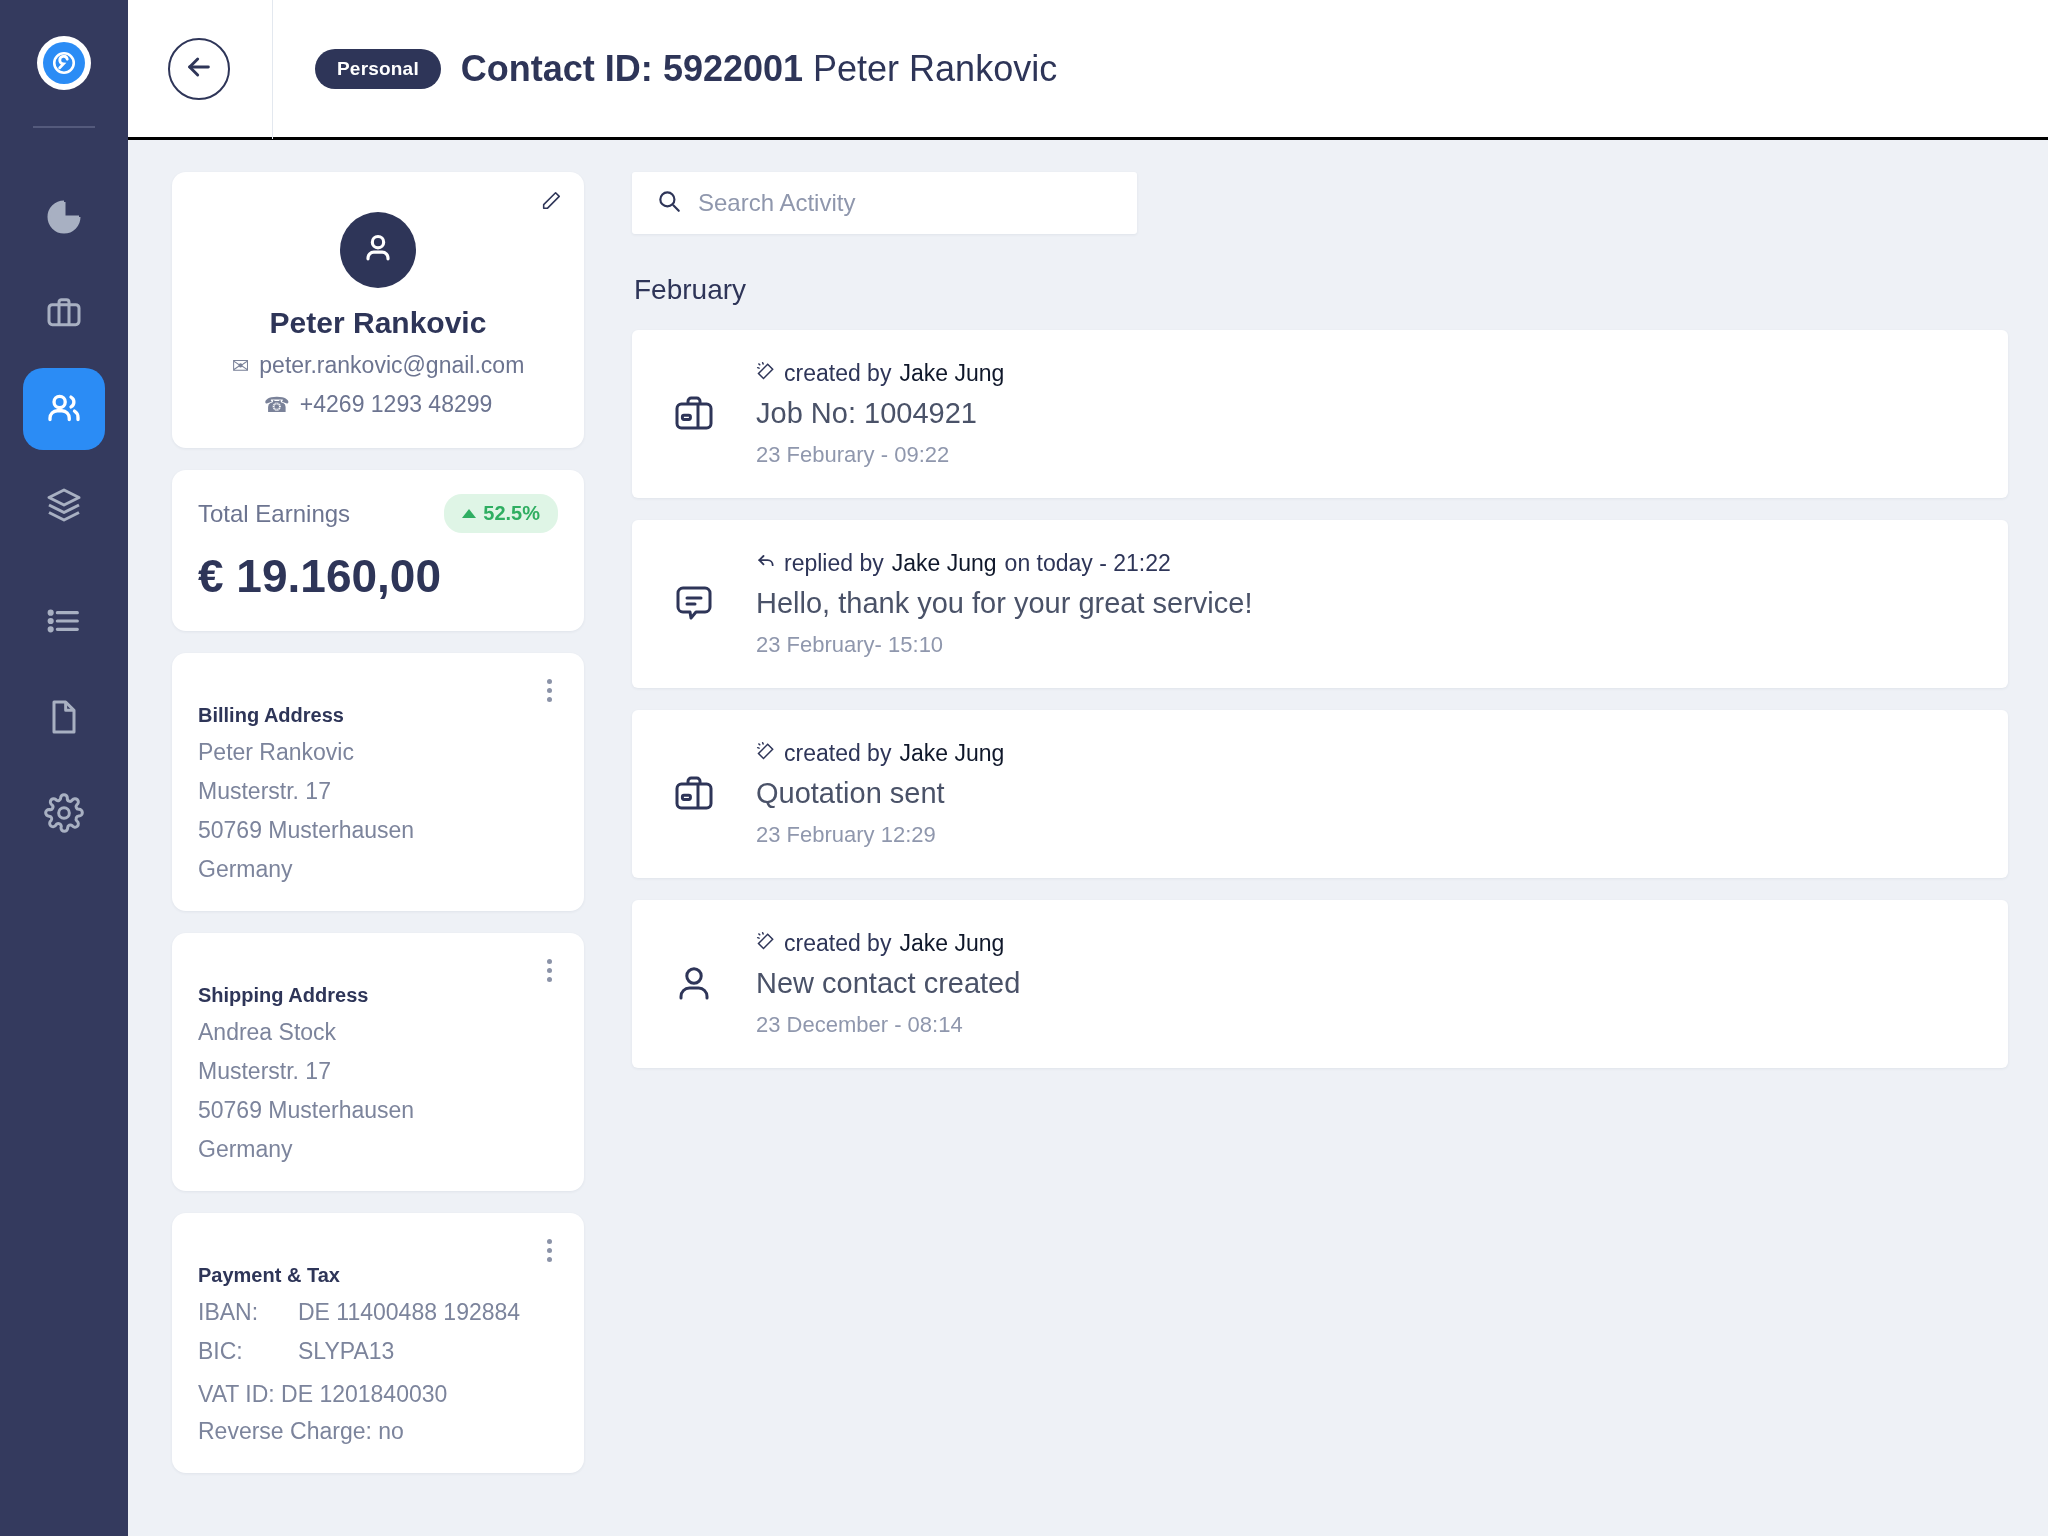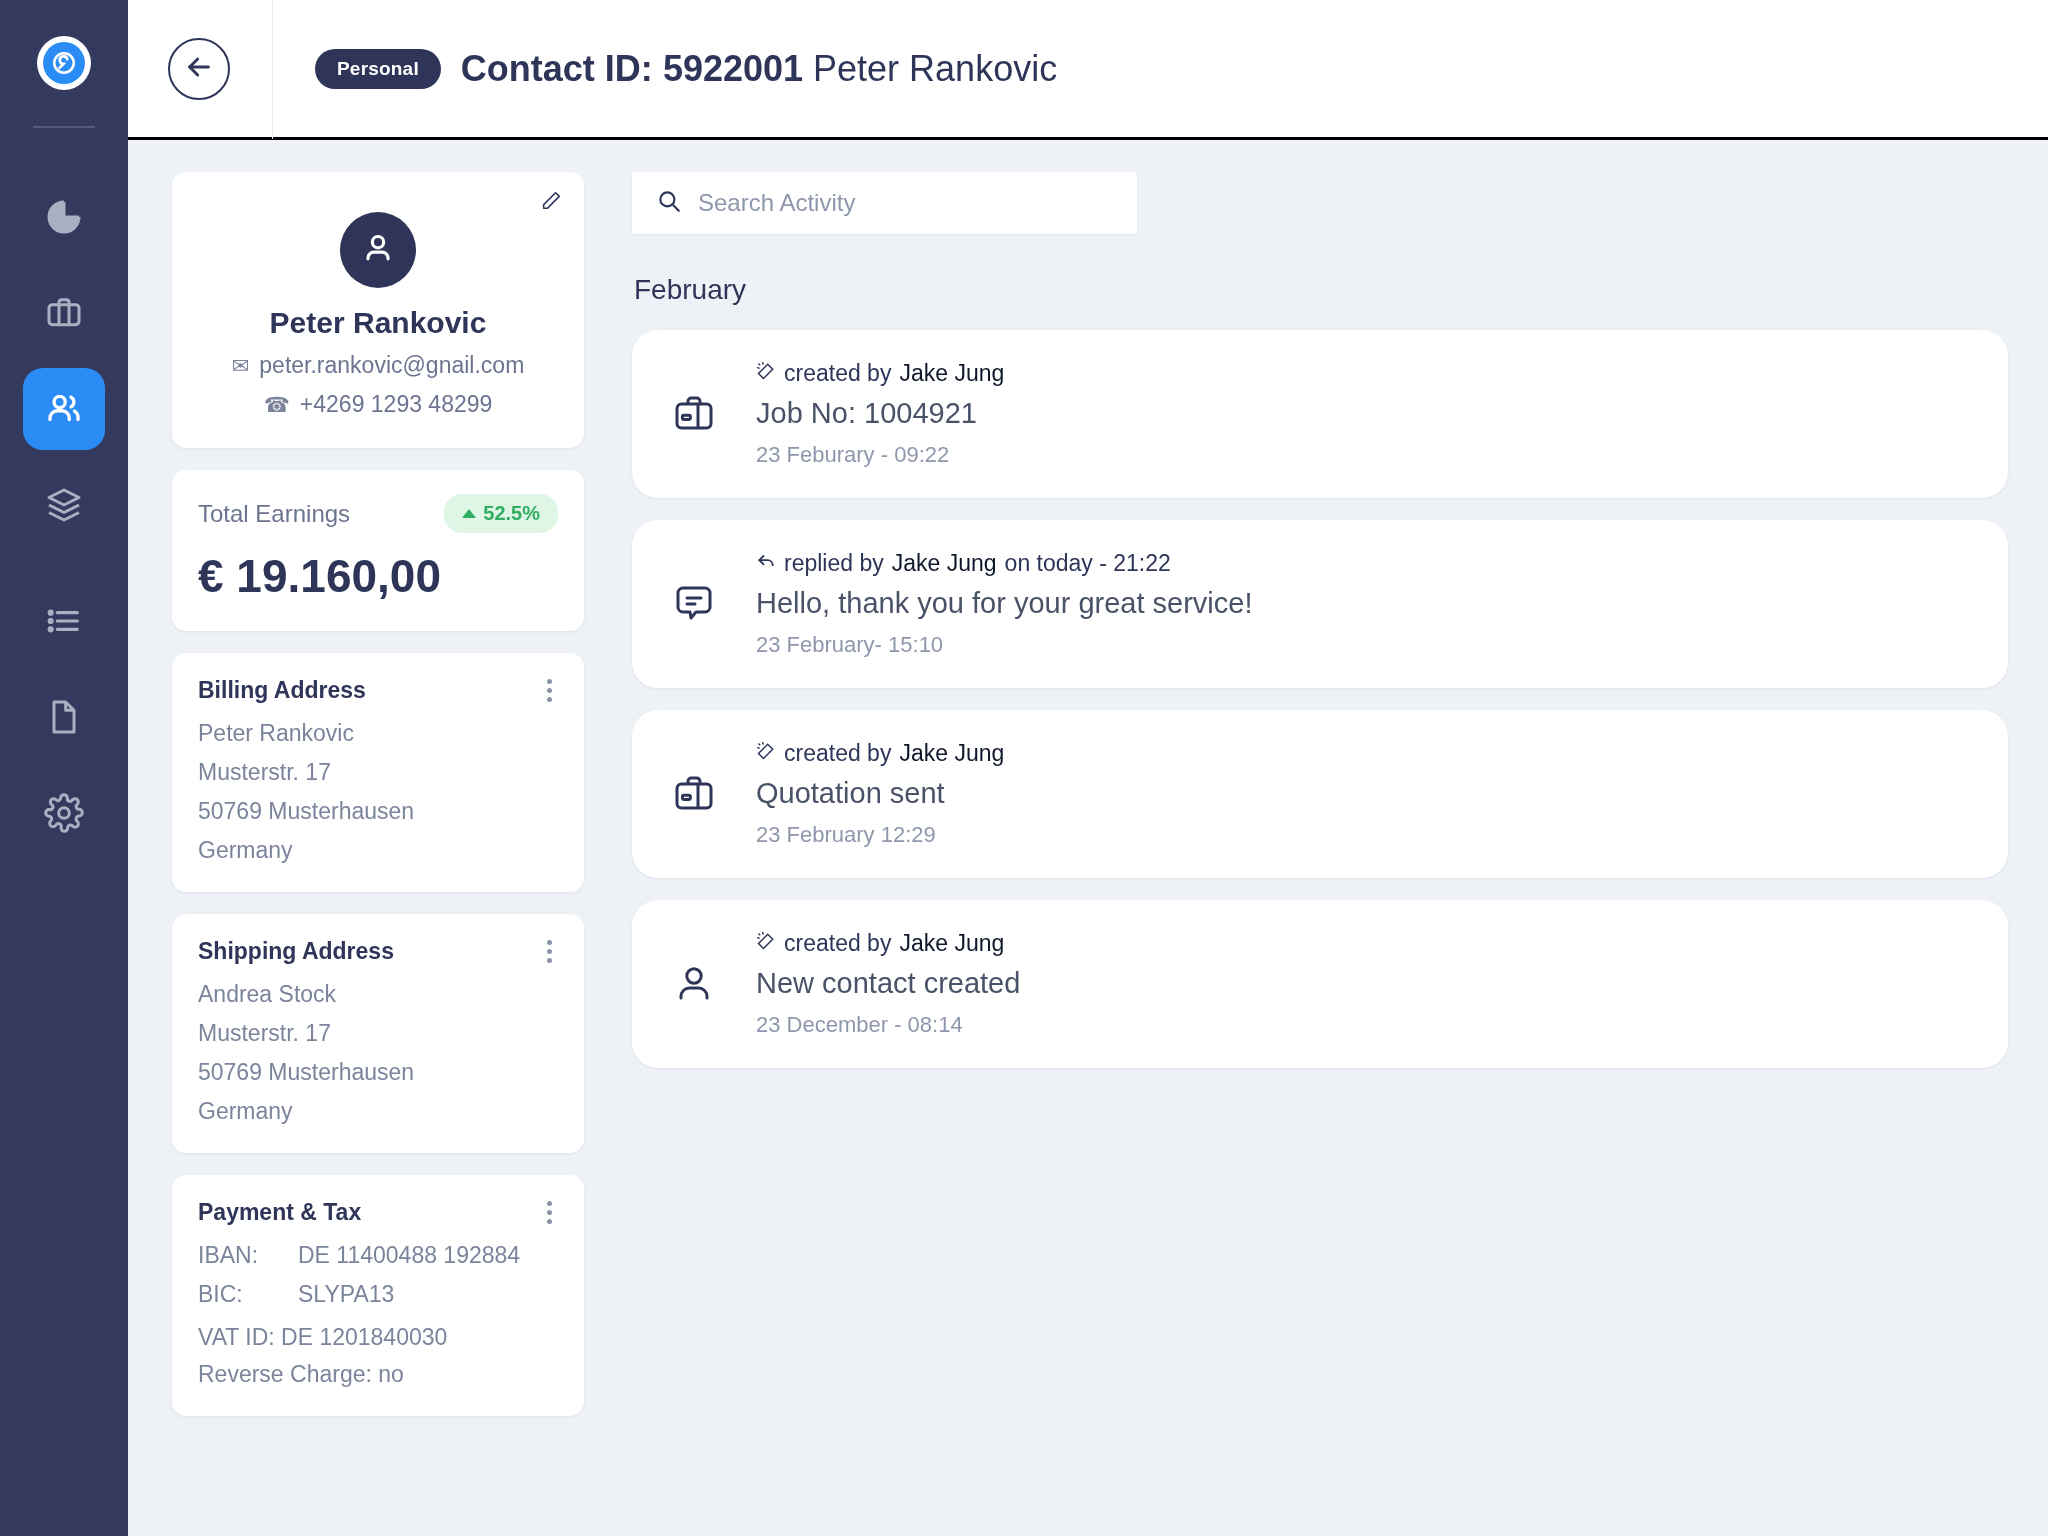--- a/index.html
+++ b/index.html
@@ -126,21 +126,21 @@
     border-right: 7px solid transparent;
     border-bottom: 9px solid #2fae62;
   }
   .earn-value {
     font-size: 46px; font-weight: bold; color: #2e3558;
     margin-top: 16px;
   }
 
   .sec-card { padding: 24px 26px 28px; }
   .sec-head { display: flex; align-items: flex-start; justify-content: space-between; }
-  .sec-title { font-size: 23px; font-weight: bold; color: #2e3558; }
+  .sec-title { font-size: 20px; font-weight: bold; color: #2e3558; margin-top: 27px; }
   .kebab { cursor: pointer; padding: 2px 6px; }
   .kebab i {
     display: block; width: 5px; height: 5px; border-radius: 50%;
     background: #8b93a8; margin-bottom: 4px;
   }
   .addr-line { font-size: 23px; color: #7c849c; margin-top: 12px; }
   .addr-line:first-of-type { margin-top: 18px; }
 
   .pay-row { display: flex; font-size: 23px; color: #7c849c; margin-top: 12px; }
   .pay-row:first-of-type { margin-top: 18px; }
@@ -181,21 +181,21 @@
     content: ""; position: absolute;
     left: 0; right: 0; bottom: -3px; height: 6px;
     background: #2b8cf5; border-radius: 3px;
   }
 
   .month-head {
     font-size: 28px; color: #2e3558;
     margin: 40px 0 24px 2px;
   }
   .act-card {
-    background: #fff; border-radius: 26px;
+    background: #fff; border-radius: 6px;
     box-shadow: 0 1px 3px rgba(46,53,88,.07);
     display: flex; align-items: center; gap: 34px;
     padding: 30px 34px;
     margin-bottom: 22px;
   }
   .act-icon { flex: 0 0 56px; display: flex; align-items: center; justify-content: center; }
   .act-body { min-width: 0; }
   .act-meta {
     font-size: 23px; color: #2e3558;
     display: flex; align-items: center; gap: 8px;

